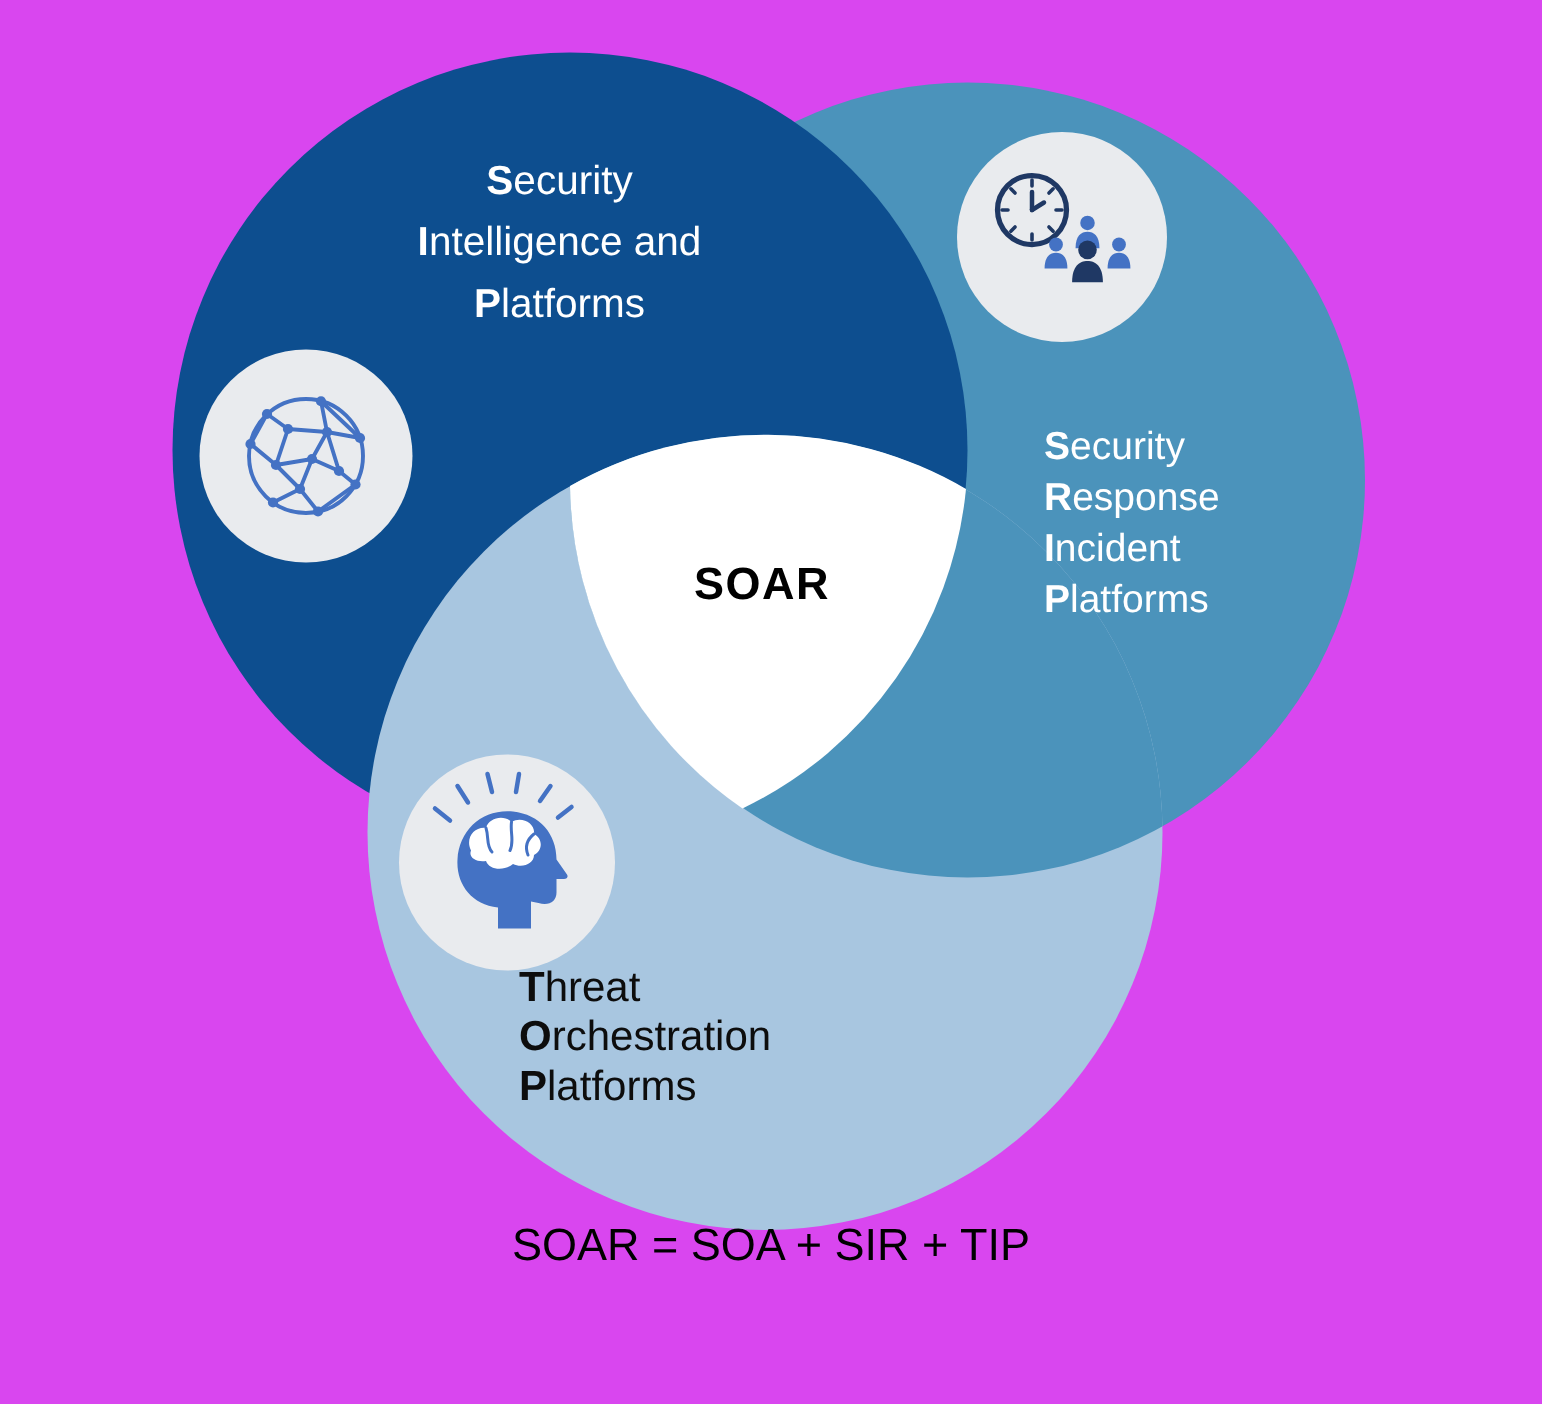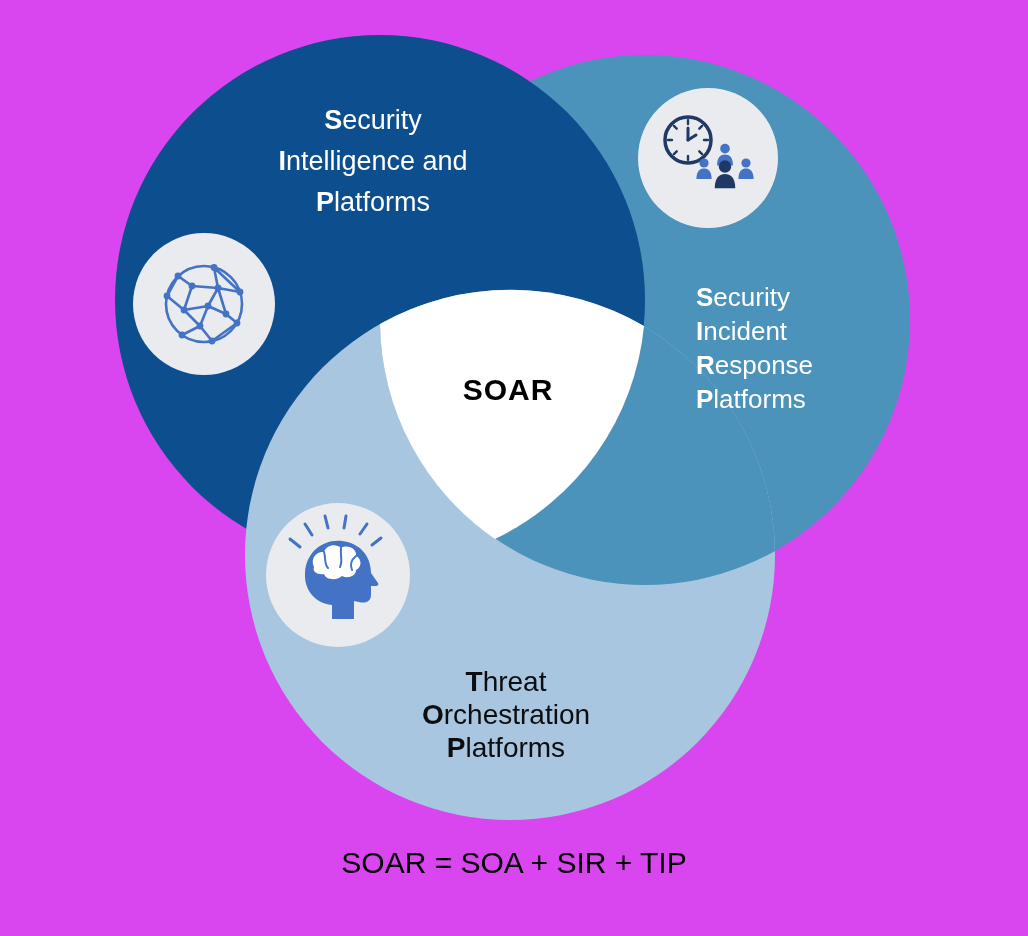--- a/index.html
+++ b/index.html
@@ -43,41 +43,39 @@
     top: 280px;
     text-align: left;
     color: #ffffff;
     font-size: 26px;
     line-height: 34px;
   }
   .tip-label {
     left: 346px;
     top: 641px;
     width: 320px;
-    text-align: center;
     color: #0d0d0d;
     font-size: 28px;
     line-height: 33px;
-    margin-top: 24px;
   }
   .center-label {
     position: absolute;
     left: 408px;
     top: 373px;
     width: 200px;
     text-align: center;
     color: #000000;
     font-size: 30px;
     font-weight: 700;
     letter-spacing: 1px;
   }
   .caption {
     position: absolute;
     left: 0;
-    top: 846px;
+    top: 814px;
     width: 1028px;
     text-align: center;
     color: #000000;
     font-size: 30px;
   }
 </style>
 </head>
 <body>
 
 <div class="stage">
@@ -190,22 +188,22 @@
   </svg>
 
   <div class="venn-label soa-label">
     <div class="line">Security</div>
     <div class="line">Intelligence and</div>
     <div class="line">Platforms</div>
   </div>
 
   <div class="venn-label sir-label">
     <div class="line">Security</div>
+    <div class="line">Response</div>
     <div class="line">Incident</div>
-    <div class="line">Response</div>
     <div class="line">Platforms</div>
   </div>
 
   <div class="venn-label tip-label">
     <div class="line">Threat</div>
     <div class="line">Orchestration</div>
     <div class="line">Platforms</div>
   </div>
 
   <div class="center-label">SOAR</div>

